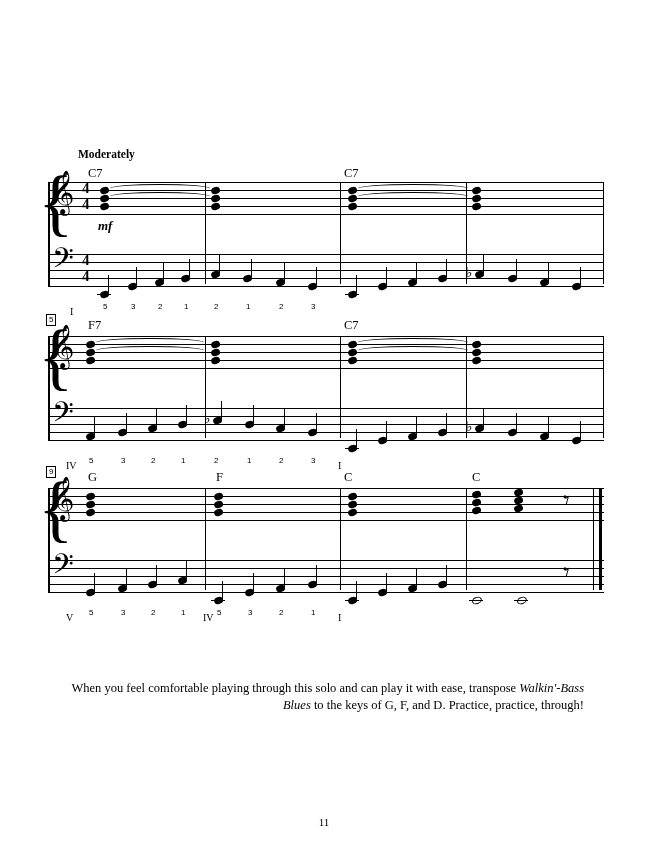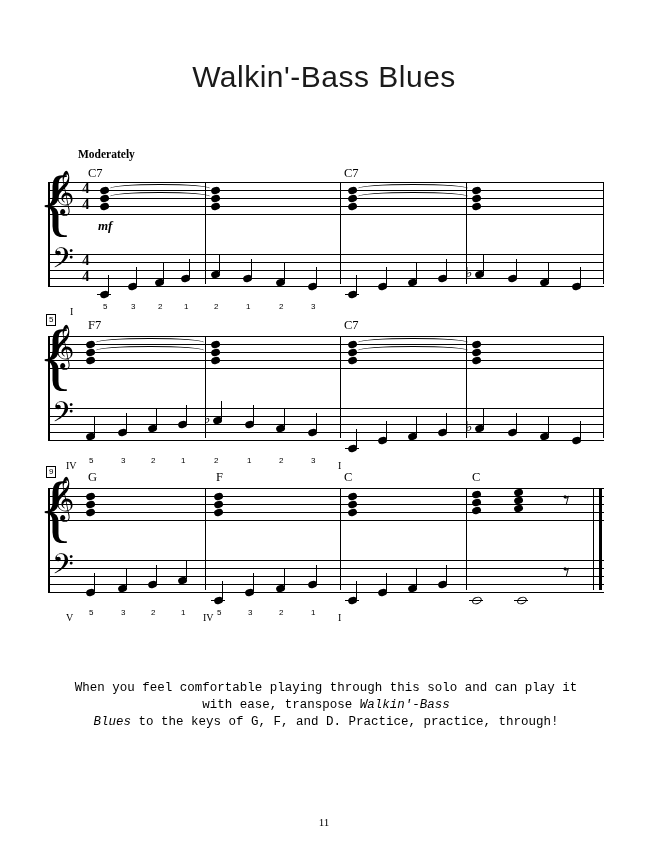--- a/index.html
+++ b/index.html
@@ -173,42 +173,41 @@
   .rest-quarter {
     position: absolute;
     font-size: 26px;
     line-height: 12px;
     font-family: "DejaVu Sans", sans-serif;
   }
   .footnote {
     position: absolute;
     left: 68px;
     width: 516px;
-    font-family: Liberation Mono, monospace;
+    font-family: Liberation Serif, serif;
     font-size: 12.5px;
     line-height: 17px;
-    text-align: center;
+    text-align: right;
   }
   .footnote i { font-style: italic; }
   .pagenum {
     position: absolute;
     bottom: 36px;
     left: 0;
     width: 648px;
     text-align: center;
     font-family: "Liberation Serif", serif;
     font-size: 11px;
   }
 </style>
 </head>
 <body>
 
 <div class="page">
 
-  <div class="title">Walkin'-Bass Blues</div>
 
   <div class="system" style="top:152px;">
 
     <div class="tempo" style="left:30px; top:-4px;">Moderately</div>
 
     <div class="chord" style="left:40px; top:14px;">C7</div>
     <div class="chord" style="left:296px; top:14px;">C7</div>
 
     <div class="brace" style="top:24px;">{</div>
     <div class="sysbar" style="top:30px; height:104px;"></div>

